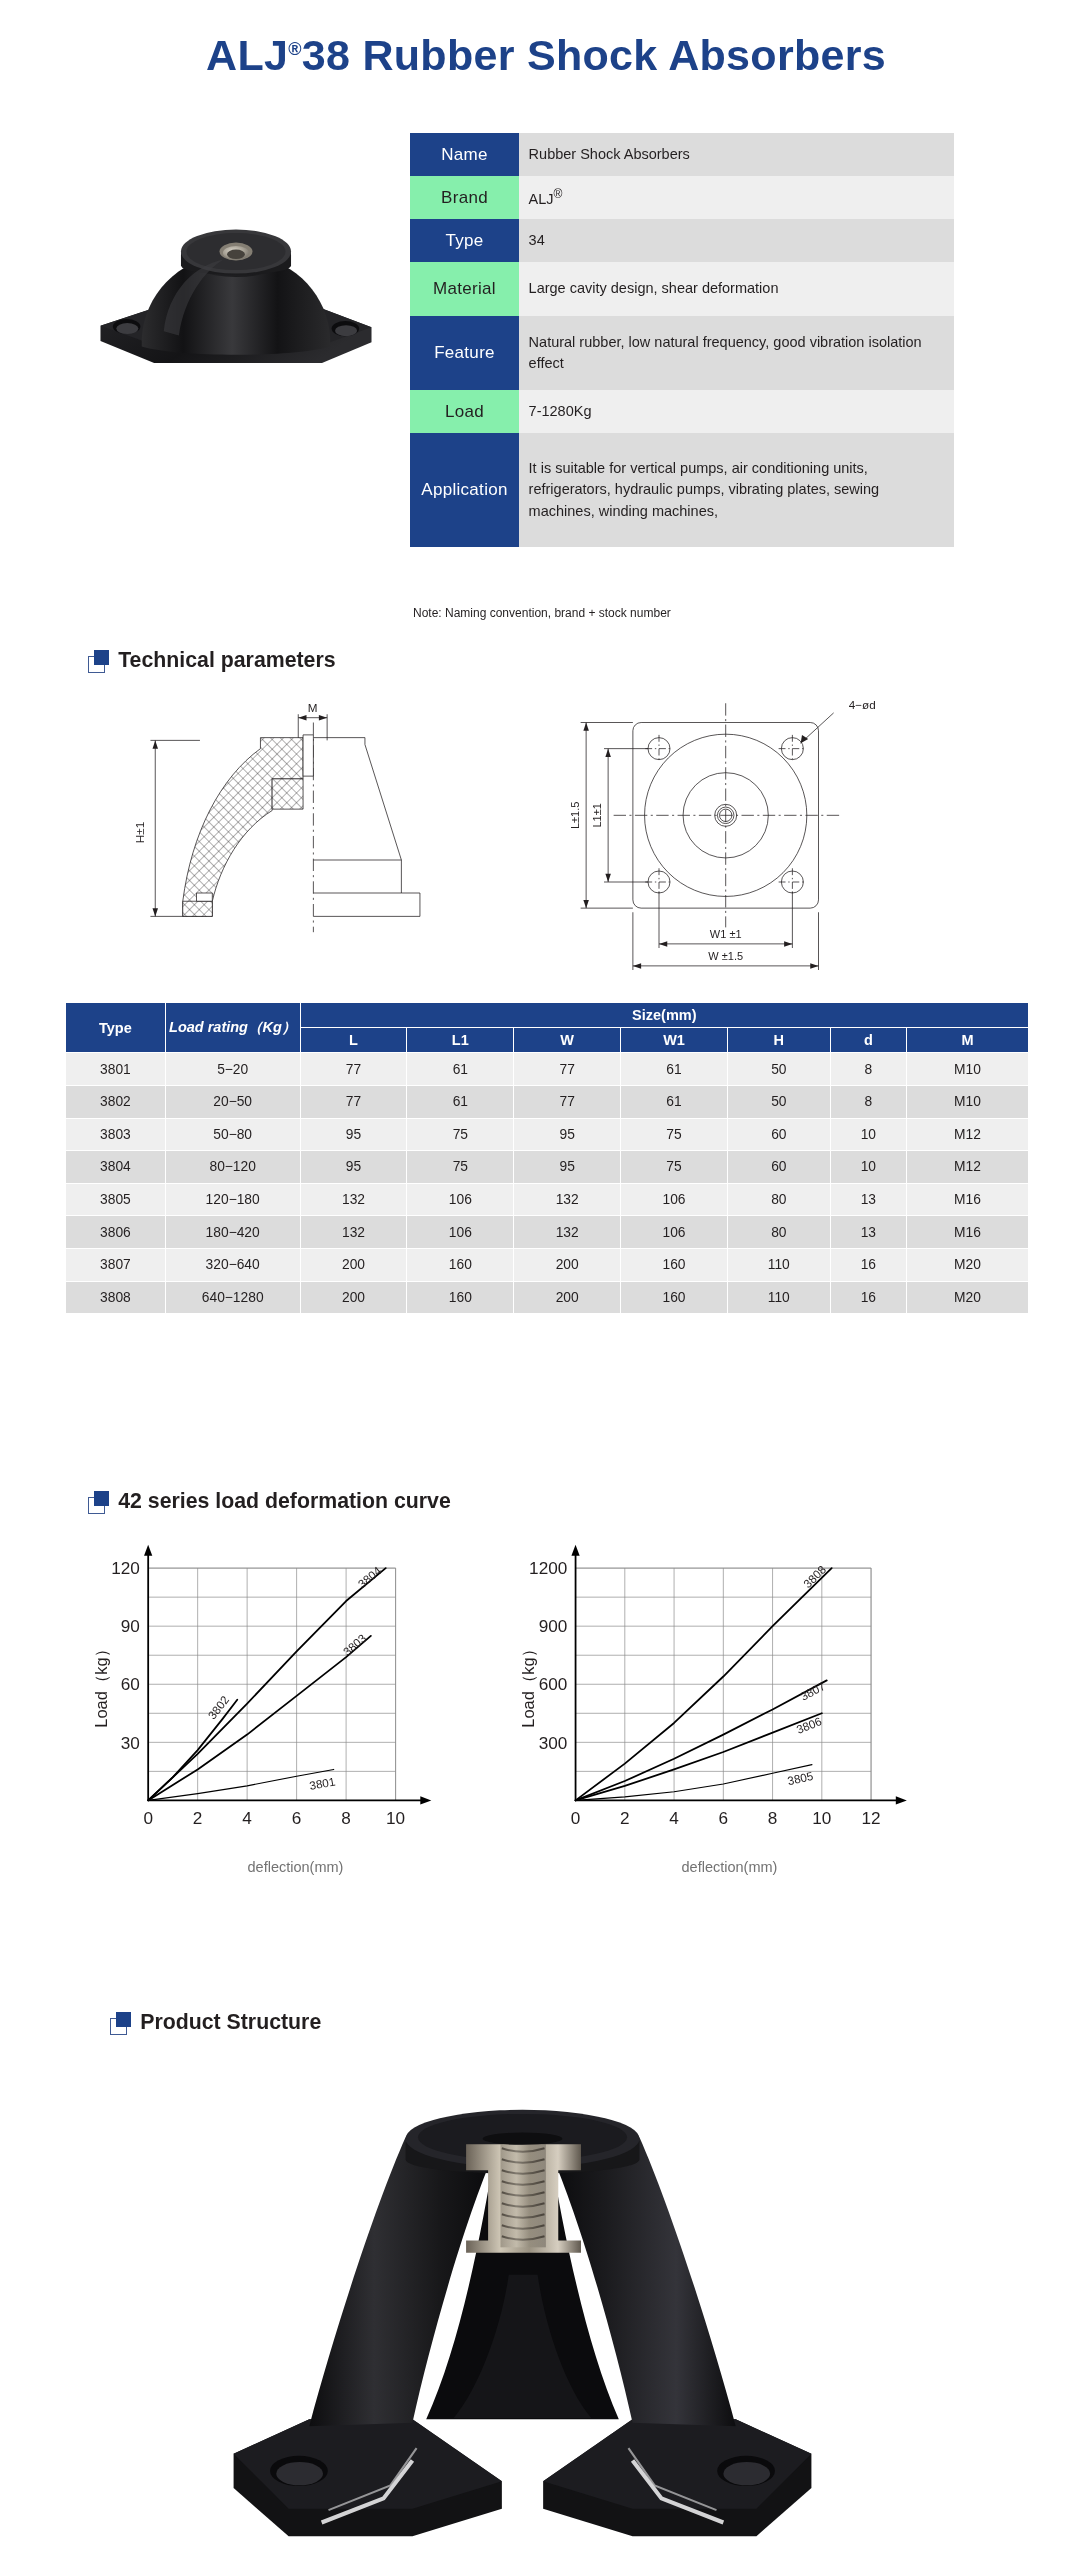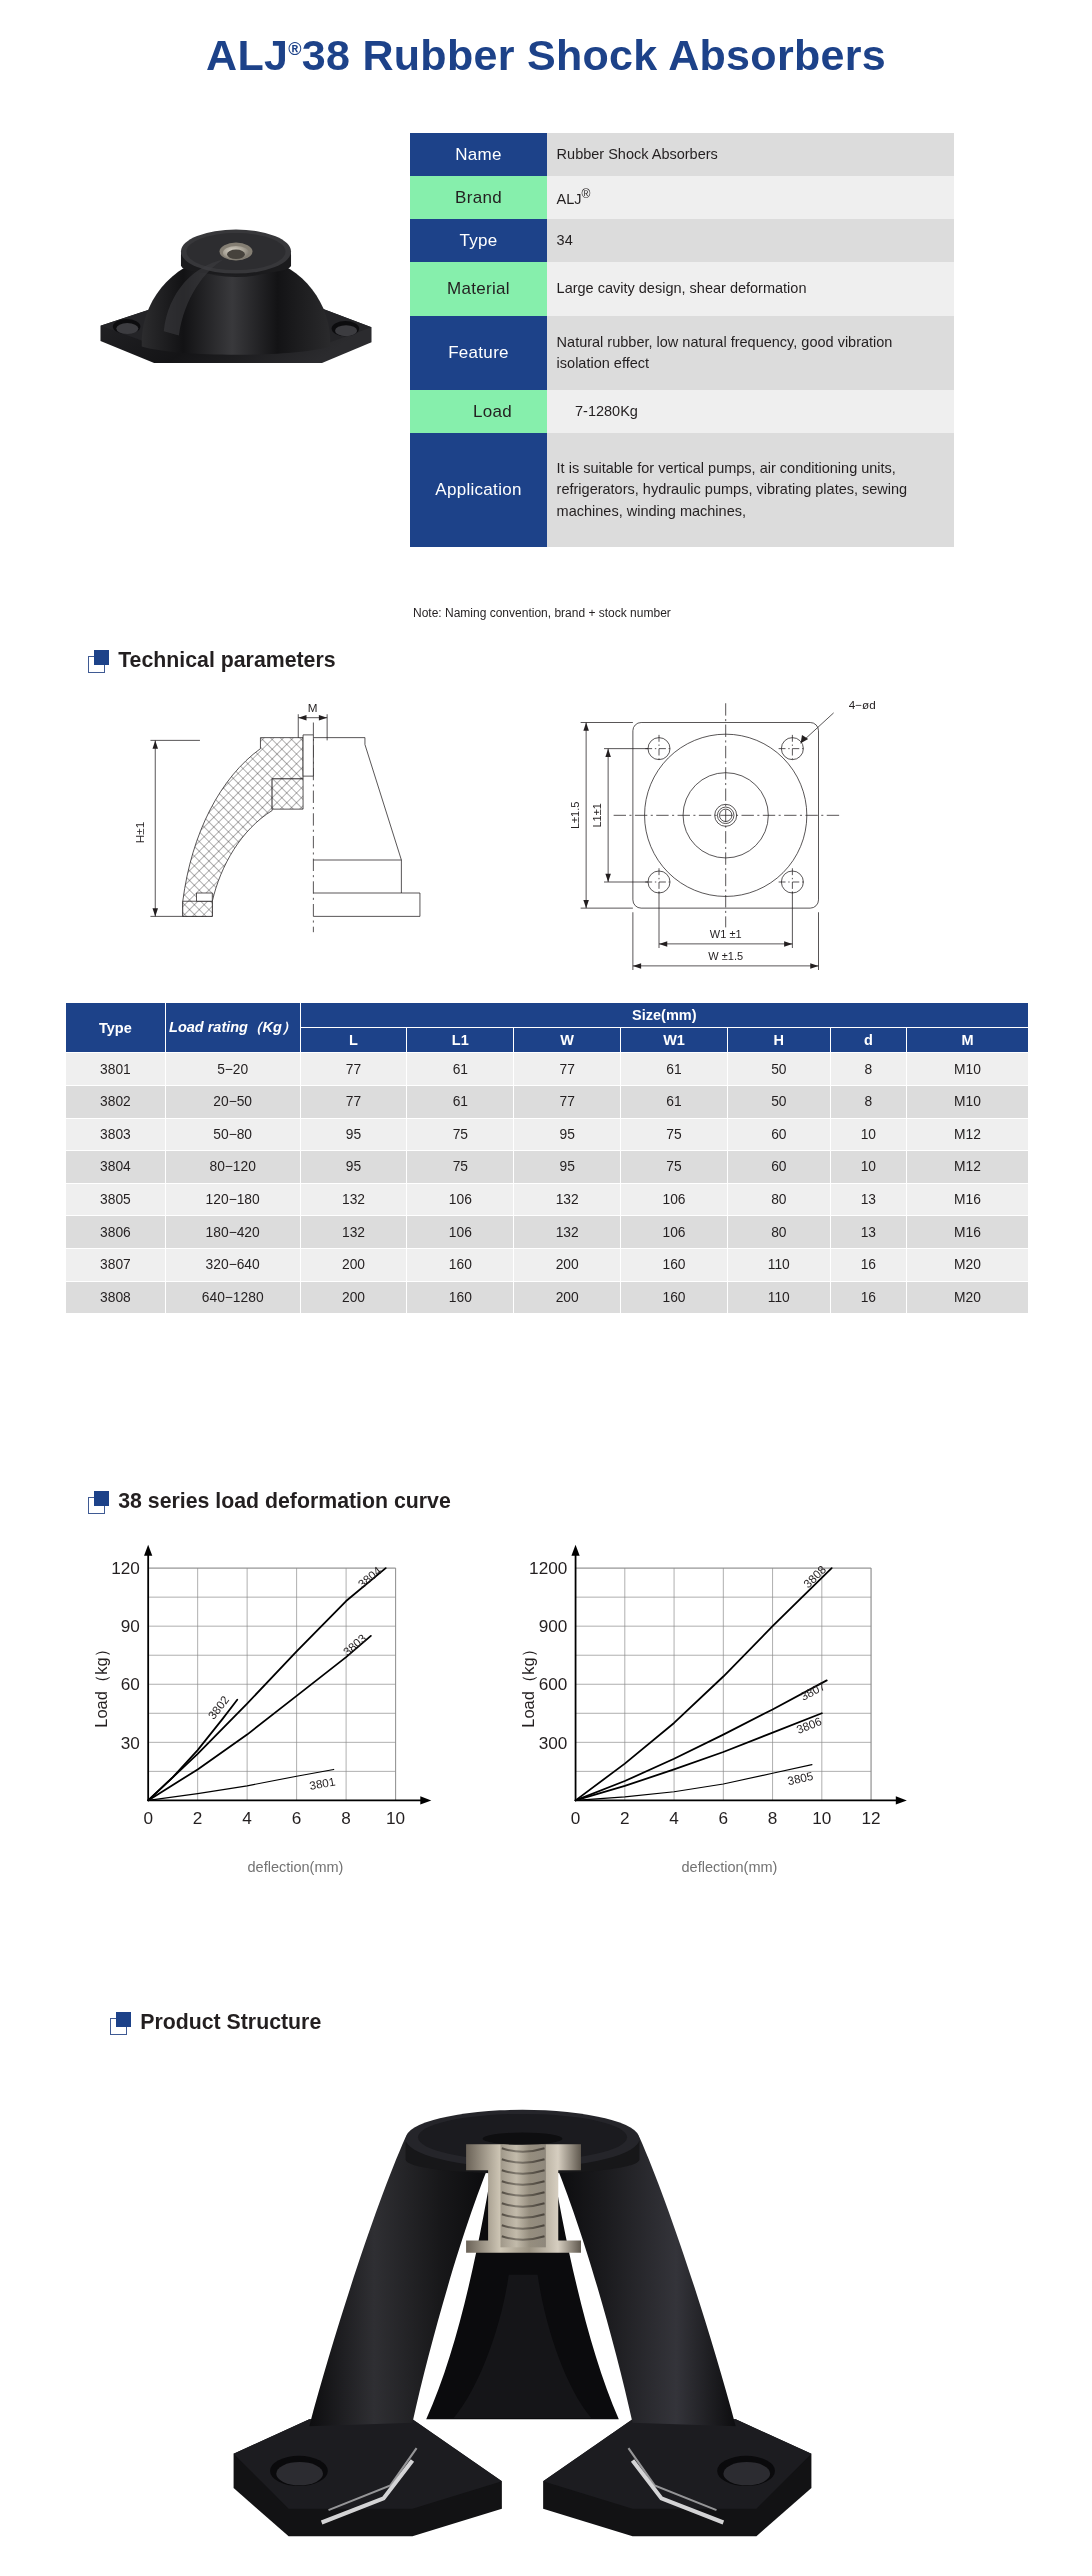--- a/index.html
+++ b/index.html
@@ -35,21 +35,21 @@
   .spec-table td.k.alt{background:#86efac;color:#231f20;}
   .spec-table td.v{
     padding:5.5px 9.6px;background:#dcdcdc;color:#231f20;font-size:14.5px;line-height:1.45;
   }
   .spec-table td.v.alt{background:#efefef;}
   .spec-table tr.r1 td{height:32px;}
   .spec-table tr.r2 td{height:32px;}
   .spec-table tr.r3 td{height:32px;}
   .spec-table tr.r4 td{height:43px;}
   .spec-table tr.r5 td{height:63px;}
-  .spec-table tr.r6 td{height:32px;padding-left:28px;}
+  .spec-table tr.r6 td{height:32px;}
   .spec-table tr.r7 td{height:103px;}
   .brandmark{font-size:14.5px;}
 
   .note{
     position:absolute;left:413px;top:606px;font-size:12px;color:#231f20;
   }
 
   
   .sec-head{position:absolute;display:flex;align-items:center;gap:9.6px;}
   .sec-bullet{position:relative;width:20.6px;height:20.6px;flex:0 0 20.6px;}
@@ -421,21 +421,21 @@
         <td>M20</td>
       </tr>
     </tbody>
   </table>
 
   <div class="sec-head" id="head-curve">
     <span class="sec-bullet">
       <span class="sq-out"></span>
         <span class="sq-in"></span>
     </span>
-    <span class="sec-title">38 series load deformation curve</span>
+    <span class="sec-title">42 series load deformation curve</span>
   </div>
 
   <div class="charts">
     <div class="chart" id="chart-left">
       <svg id="svg-left" width="385" height="323" viewBox="0 0 560 470" xmlns="http://www.w3.org/2000/svg">
           <line x1="158" y1="38" x2="158" y2="376" stroke="#8a8a8a" stroke-width="1"></line>
           <line x1="230" y1="38" x2="230" y2="376" stroke="#8a8a8a" stroke-width="1"></line>
           <line x1="302" y1="38" x2="302" y2="376" stroke="#8a8a8a" stroke-width="1"></line>
           <line x1="374" y1="38" x2="374" y2="376" stroke="#8a8a8a" stroke-width="1"></line>
           <line x1="446" y1="38" x2="446" y2="376" stroke="#8a8a8a" stroke-width="1"></line>

